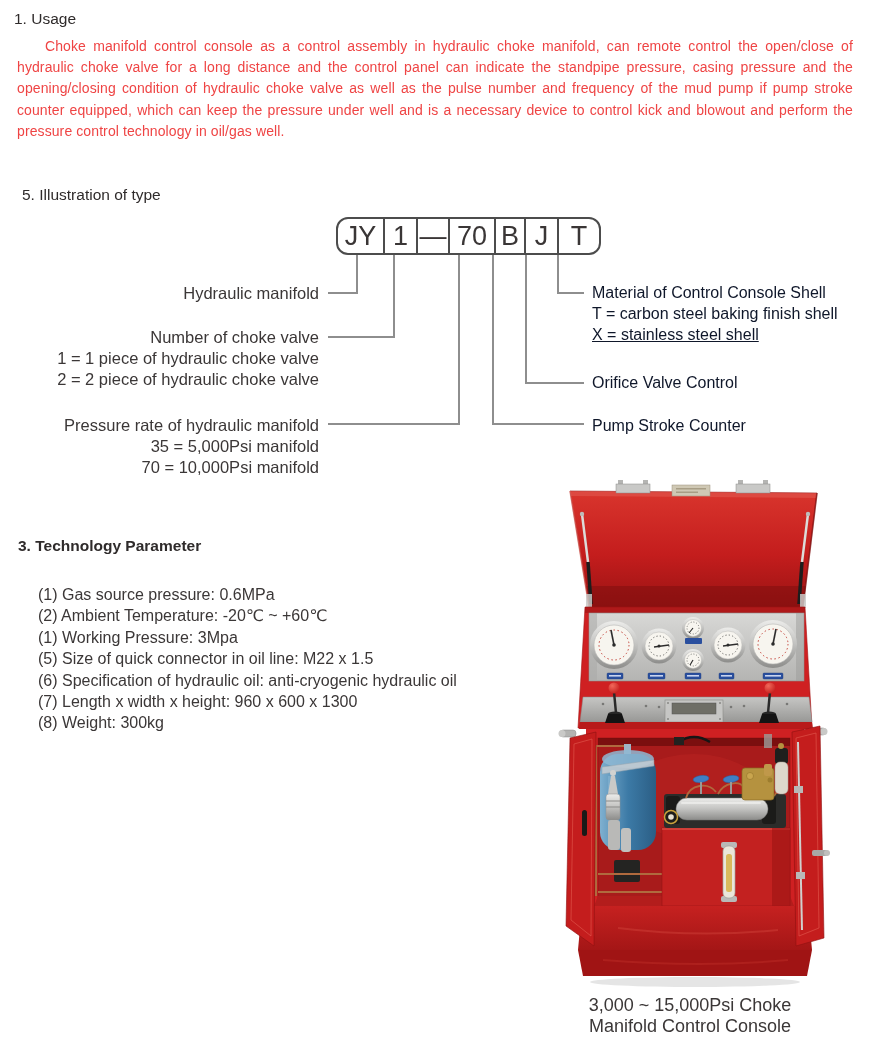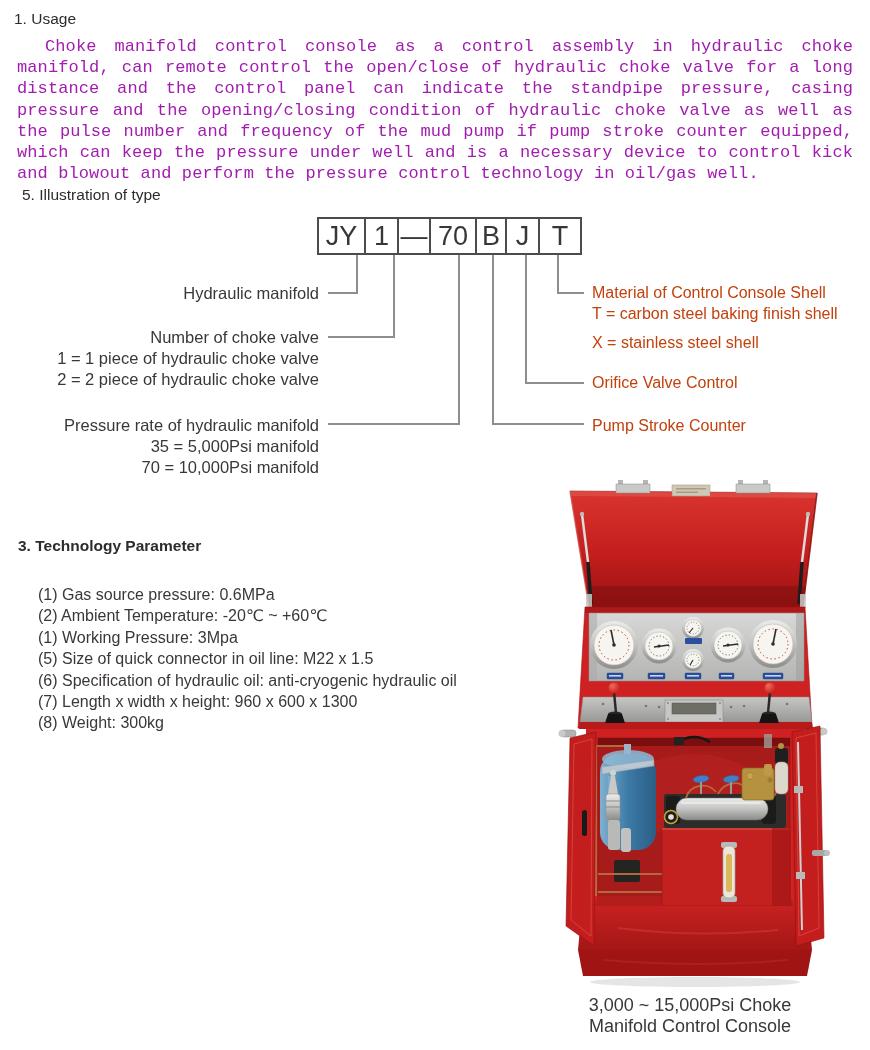--- a/index.html
+++ b/index.html
@@ -3,56 +3,56 @@
 <meta charset="utf-8">
 <style>
   html,body{margin:0;padding:0;background:#ffffff;}
   .page{
     position:relative;width:870px;height:1050px;background:#fff;overflow:hidden;
     font-family:"Liberation Sans","DejaVu Sans",sans-serif;color:#3b3737;
   }
   .abs{position:absolute;}
   .heading{font-size:15.5px;color:#2f2b2b;white-space:nowrap;}
   .para{
-    width:836px;font-size:17px;line-height:21.2px;text-align:justify;
-    text-indent:28px;color:#a21caf;letter-spacing:.1px;font-family:Liberation Mono, monospace;
+    width:836px;font-size:14px;line-height:21.2px;text-align:justify;
+    text-indent:28px;color:#ef4444;letter-spacing:.1px;
   }
   
   .typebox{
     display:flex;border:2px solid #4c4c4c;background:#fff;height:34px;box-sizing:content-box;
   }
   .typebox .cell{
     display:flex;align-items:center;justify-content:center;
     border-right:2px solid #4c4c4c;font-size:27px;color:#3a3636;letter-spacing:0;
   }
   .typebox .cell:last-child{border-right:none;}
   .vline{position:absolute;width:2px;background:#8e8e8e;}
   .hline{position:absolute;height:2px;background:#8e8e8e;}
   .dlabel-l{
     position:absolute;right:551px;height:22px;line-height:22px;white-space:nowrap;
     font-size:16.5px;color:#3b3737;text-align:right;
   }
   .dlabel-r{
     position:absolute;left:592px;height:22px;line-height:22px;white-space:nowrap;
-    font-size:16px;color:#c2410c;
+    font-size:16px;color:#0f172a;
   }
   .techlist{font-size:16px;line-height:21.4px;color:#3b3737;white-space:nowrap;}
   .caption{width:264px;text-align:center;font-size:18px;line-height:21px;color:#3b3737;}
 </style>
 </head>
 <body>
 
 <div class="page">
 
   <div class="abs heading" style="left:14px;top:10px;">1. Usage</div>
   <div class="abs para" style="left:17px;top:36px;">Choke manifold control console as a control assembly in hydraulic choke manifold, can remote control the open/close of hydraulic choke valve for a long distance and the control panel can indicate the standpipe pressure, casing pressure and the opening/closing condition of hydraulic choke valve as well as the pulse number and frequency of the mud pump if pump stroke counter equipped, which can keep the pressure under well and is a necessary device to control kick and blowout and perform the pressure control technology in oil/gas well.</div>
 
   <div class="abs heading" style="left:22px;top:186px;">5. Illustration of type</div>
 
-  <div class="abs typebox" style="left:317px;top:217px;">
+  <div class="abs typebox" style="left:336px;top:217px;border-radius:12px;">
     <span class="cell" style="width:45px;">JY</span>
     <span class="cell" style="width:31px;">1</span>
     <span class="cell" style="width:30px;">—</span>
     <span class="cell" style="width:44px;">70</span>
     <span class="cell" style="width:28px;">B</span>
     <span class="cell" style="width:31px;">J</span>
     <span class="cell" style="width:40px;">T</span>
   </div>
 
   <div class="vline" style="left:356px;top:255px;height:38px;"></div>
@@ -71,21 +71,21 @@
   <span class="dlabel-l" style="top:282px;">Hydraulic manifold</span>
   <span class="dlabel-l" style="top:326px;">Number of choke valve</span>
   <span class="dlabel-l" style="top:347px;">1 = 1 piece of hydraulic choke valve</span>
   <span class="dlabel-l" style="top:368px;">2 = 2 piece of hydraulic choke valve</span>
   <span class="dlabel-l" style="top:414px;">Pressure rate of hydraulic manifold</span>
   <span class="dlabel-l" style="top:435px;">35 = 5,000Psi manifold</span>
   <span class="dlabel-l" style="top:456px;">70 = 10,000Psi manifold</span>
 
   <span class="dlabel-r" style="top:282px;">Material of Control Console Shell</span>
   <span class="dlabel-r" style="top:303px;">T = carbon steel baking finish shell</span>
-  <span class="dlabel-r" style="top:332px;">X = stainless steel shell</span>
+  <span class="dlabel-r" style="top:324px;text-decoration:underline;">X = stainless steel shell</span>
   <span class="dlabel-r" style="top:372px;">Orifice Valve Control</span>
   <span class="dlabel-r" style="top:415px;">Pump Stroke Counter</span>
 
   <div class="abs heading" style="left:18px;top:537px;font-weight:bold;">3. Technology Parameter</div>
   <div class="abs techlist" style="left:38px;top:564px;margin-top:20px;">
     <div>(1) Gas source pressure: 0.6MPa</div>
     <div>(2) Ambient Temperature: -20℃ ~ +60℃</div>
     <div>(1) Working Pressure: 3Mpa</div>
     <div>(5) Size of quick connector in oil line: M22 x 1.5</div>
     <div>(6) Specification of hydraulic oil: anti-cryogenic hydraulic oil</div>

